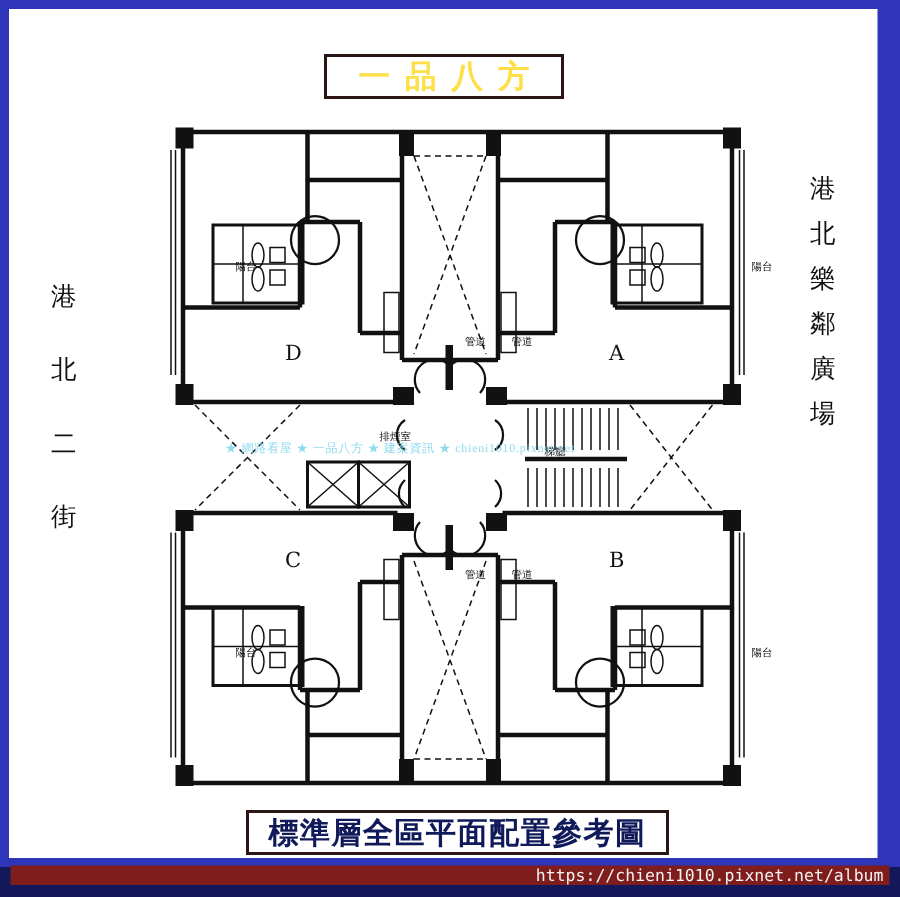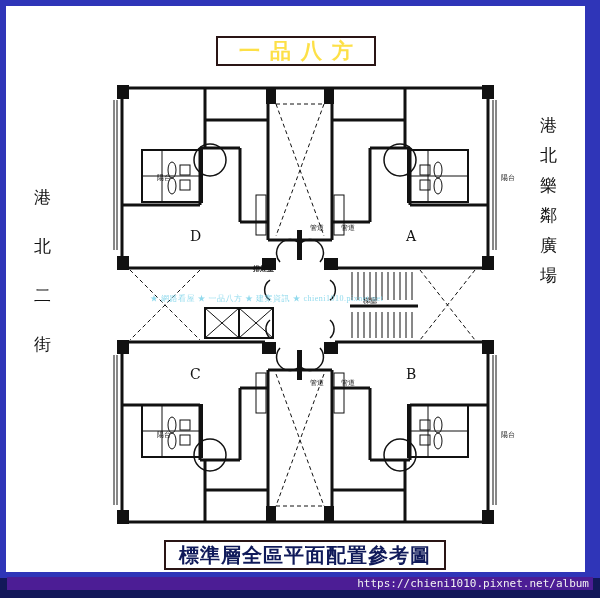--- a/index.html
+++ b/index.html
@@ -1,19 +1,19 @@
 <!DOCTYPE html>
 <html><head>
 <meta charset="utf-8">
 <style>
   html,body{margin:0;padding:0;}
   body{width:600px;height:598px;position:relative;overflow:hidden;background:#2f35b8;font-family:"DejaVu Serif",serif;}
   .frame{position:absolute;left:6px;top:6px;width:579px;height:566px;background:#fff;}
   .bottombar{position:absolute;left:0;top:578px;width:600px;height:20px;background:#13185a;}
-  .urlbar{position:absolute;left:7px;top:577px;width:586px;height:13px;background:#4c1d95;color:#f2f2f2;font-family:"DejaVu Sans Mono",monospace;font-size:11px;line-height:13px;text-align:right;padding-right:4px;box-sizing:border-box;}
+  .urlbar{position:absolute;left:7px;top:577px;width:586px;height:13px;background:#7f1d1d;color:#f2f2f2;font-family:"DejaVu Sans Mono",monospace;font-size:11px;line-height:13px;text-align:right;padding-right:4px;box-sizing:border-box;}
   .title-box{position:absolute;left:216px;top:36px;width:160px;height:30px;border:2px solid #2a1515;box-sizing:border-box;display:flex;align-items:center;justify-content:center;font-family:"DejaVu Sans",sans-serif;font-weight:bold;font-size:21px;letter-spacing:10px;color:#fde047;padding-left:10px;}
   .caption-box{position:absolute;left:164px;top:540px;width:282px;height:30px;border:2px solid #2a1515;box-sizing:border-box;display:flex;align-items:center;justify-content:center;font-family:"DejaVu Serif",serif;font-weight:bold;font-size:20px;color:#101a5a;letter-spacing:1px;}
   .vtext{position:absolute;font-family:"DejaVu Serif",serif;font-size:17px;color:#111;display:flex;flex-direction:column;align-items:center;}
   .vtext span{display:block;}
   .left-street{left:34px;top:186px;gap:26px;}
   .right-street{left:540px;top:114px;gap:7px;}
   .plan{position:absolute;left:0;top:0;width:600px;height:598px;}
   .unit-label{position:absolute;font-family:"DejaVu Serif",serif;font-size:14px;color:#111;}
   .room-label{position:absolute;font-family:"DejaVu Sans",sans-serif;font-size:7px;color:#111;padding-left:31px;}
   .watermark{position:absolute;left:150px;top:293px;font-family:Liberation Serif, serif;font-size:8px;color:#7fd4ea;opacity:.85;white-space:nowrap;letter-spacing:.5px;}
@@ -150,21 +150,21 @@
     <path d="M114 100 V250 M117 100 V250 M496 100 V250 M493 100 V250"></path>
     <path d="M114 355 V505 M117 355 V505 M496 355 V505 M493 355 V505"></path>
   </g>
 </svg>
 
 <div class="unit-label" style="left:190px;top:228px;">D</div>
 <div class="unit-label" style="left:406px;top:228px;">A</div>
 <div class="unit-label" style="left:190px;top:366px;">C</div>
 <div class="unit-label" style="left:406px;top:366px;">B</div>
 
-<div class="room-label" style="left:222px;top:264px;font-weight:bold;">排煙室</div>
+<div class="room-label" style="left:222px;top:286px;">排煙室</div>
 <div class="room-label" style="left:296px;top:296px;margin-left:36px;">梯廳</div>
 <div class="room-label" style="left:126px;top:173px;">陽台</div>
 <div class="room-label" style="left:470px;top:173px;">陽台</div>
 <div class="room-label" style="left:126px;top:430px;">陽台</div>
 <div class="room-label" style="left:470px;top:430px;">陽台</div>
 <div class="room-label" style="left:279px;top:223px;">管道</div>
 <div class="room-label" style="left:310px;top:223px;">管道</div>
 <div class="room-label" style="left:279px;top:378px;">管道</div>
 <div class="room-label" style="left:310px;top:378px;">管道</div>
 

